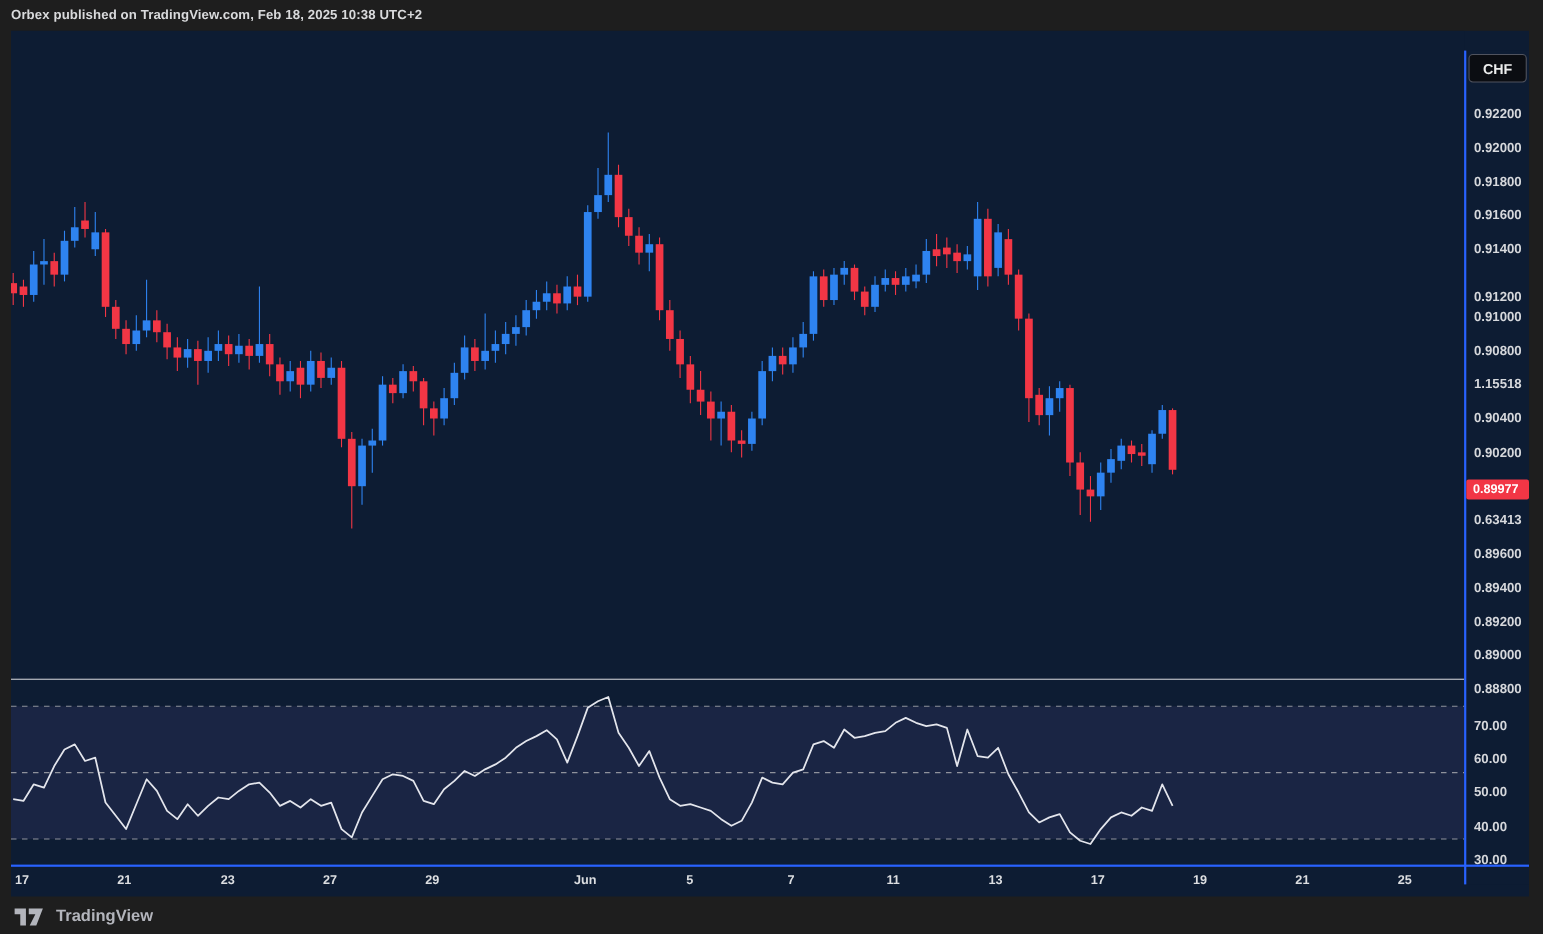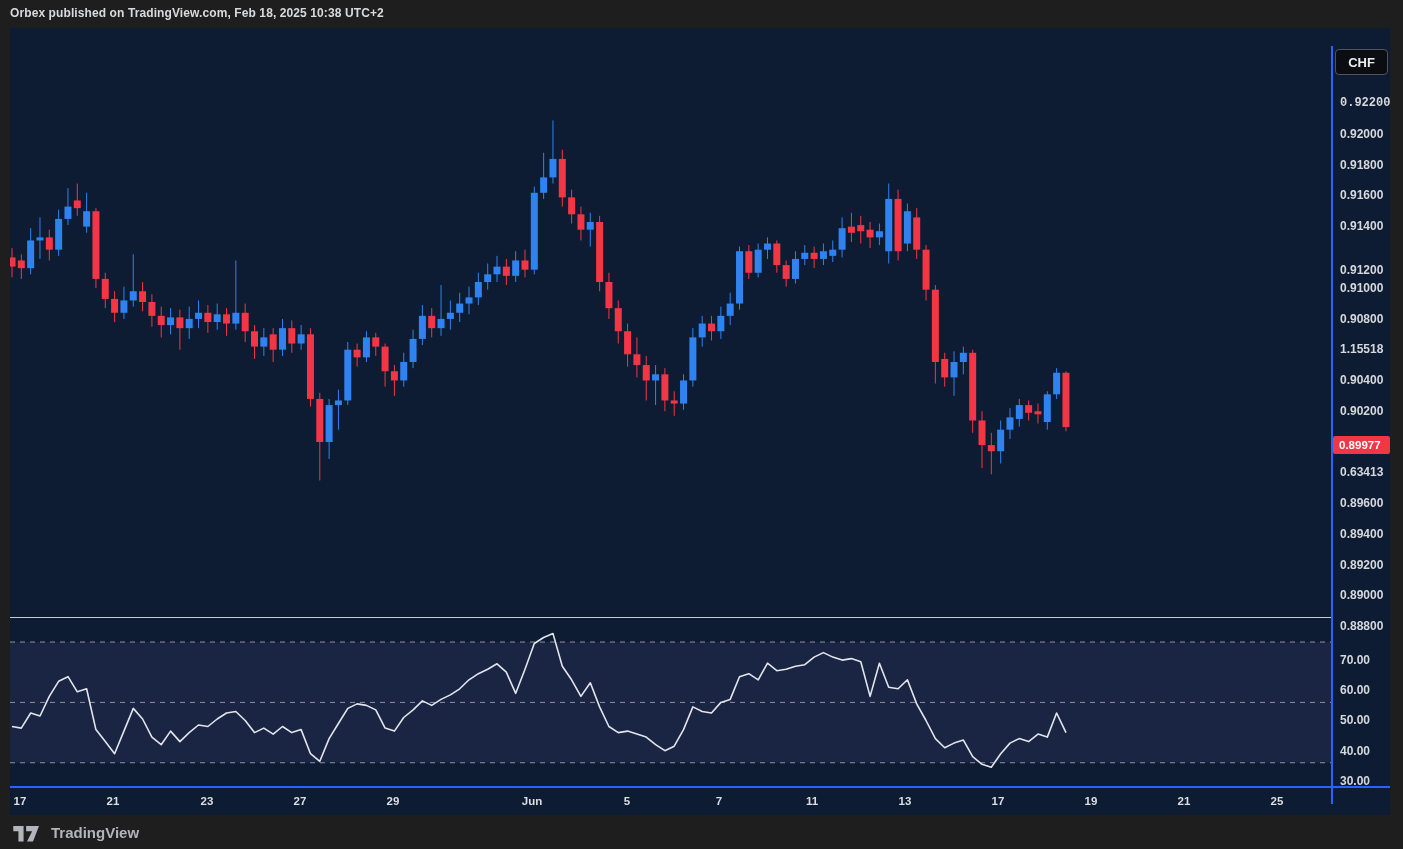--- a/index.html
+++ b/index.html
@@ -270,21 +270,21 @@
         <rect x="0" y="22.032727272727264" width="1321" height="120.72727272727272" fill="#1a2544"></rect>
         <line x1="0" y1="22.032727272727264" x2="1321" y2="22.032727272727264" stroke="#8f929c" stroke-width="1" stroke-dasharray="5 5"></line>
         <line x1="0" y1="82.39636363636362" x2="1321" y2="82.39636363636362" stroke="#8f929c" stroke-width="1" stroke-dasharray="5 5"></line>
         <line x1="0" y1="142.76" x2="1321" y2="142.76" stroke="#8f929c" stroke-width="1" stroke-dasharray="5 5"></line>
         <polyline points="2.0,106.5 11.3,108.1 20.7,93.0 30.0,96.0 39.3,76.4 48.6,61.3 58.0,56.7 67.3,71.8 76.6,68.8 85.9,109.6 95.3,121.6 104.6,133.7 113.9,111.1 123.3,88.4 132.6,99.0 141.9,117.1 151.2,124.7 160.6,111.1 169.9,121.6 179.2,112.6 188.5,105.0 197.9,106.5 207.2,99.0 216.5,93.0 225.8,91.5 235.2,100.5 244.5,112.6 253.8,108.1 263.2,114.1 272.5,106.5 281.8,112.6 291.1,109.6 300.5,133.7 309.8,141.3 319.1,118.6 328.4,103.5 337.8,88.4 347.1,83.9 356.4,85.4 365.8,89.9 375.1,108.1 384.4,111.1 393.7,97.5 403.1,89.9 412.4,80.9 421.7,85.4 431.0,79.4 440.4,74.9 449.7,68.8 459.0,59.8 468.4,53.7 477.7,49.2 487.0,43.8 496.3,52.2 505.7,73.3 515.0,49.2 524.3,23.5 533.6,17.5 543.0,13.6 552.3,46.2 561.6,59.8 570.9,76.4 580.3,62.8 589.6,86.9 598.9,106.5 608.3,112.6 617.6,111.1 626.9,114.1 636.2,117.1 645.6,124.7 654.9,130.7 664.2,126.2 673.5,109.6 682.9,86.9 692.2,91.5 701.5,93.0 710.9,82.4 720.2,79.4 729.5,56.7 738.8,53.7 748.2,59.8 757.5,43.2 766.8,50.7 776.1,49.2 785.5,46.2 794.8,44.7 804.1,37.1 813.4,32.6 822.8,37.1 832.1,40.1 841.4,38.6 850.8,41.7 860.1,76.4 869.4,43.2 878.7,67.3 888.1,68.8 897.4,59.8 906.7,83.9 916.0,100.5 925.4,118.6 934.7,127.7 944.0,123.1 953.4,120.1 962.7,136.7 972.0,144.3 981.3,147.3 990.7,133.7 1000.0,123.1 1009.3,118.6 1018.6,121.6 1028.0,114.1 1037.3,117.1 1046.6,93.0 1056.0,112.6" fill="none" stroke="#e3e5ec" stroke-width="1.6" stroke-linejoin="round"></polyline>
       </svg>
 
     <div id="price-axis">
       <div id="currency-button">CHF</div>
       <div id="price-ticks">
-          <div class="price-tick" style="top: 57.1px; font-family: Liberation Mono, monospace;">0.92200</div>
+          <div class="price-tick" style="top: 57.1px;">0.92200</div>
           <div class="price-tick" style="top: 87.8px;">0.92000</div>
           <div class="price-tick" style="top: 118.6px;">0.91800</div>
           <div class="price-tick" style="top: 149.4px;">0.91600</div>
           <div class="price-tick" style="top: 180.2px;">0.91400</div>
           <div class="price-tick" style="top: 224px;">0.91200</div>
           <div class="price-tick" style="top: 241.7px;">0.91000</div>
           <div class="price-tick" style="top: 272.5px;">0.90800</div>
           <div class="price-tick" style="top: 303.2px;">1.15518</div>
           <div class="price-tick" style="top: 334px;">0.90400</div>
           <div class="price-tick" style="top: 364.8px;">0.90200</div>

